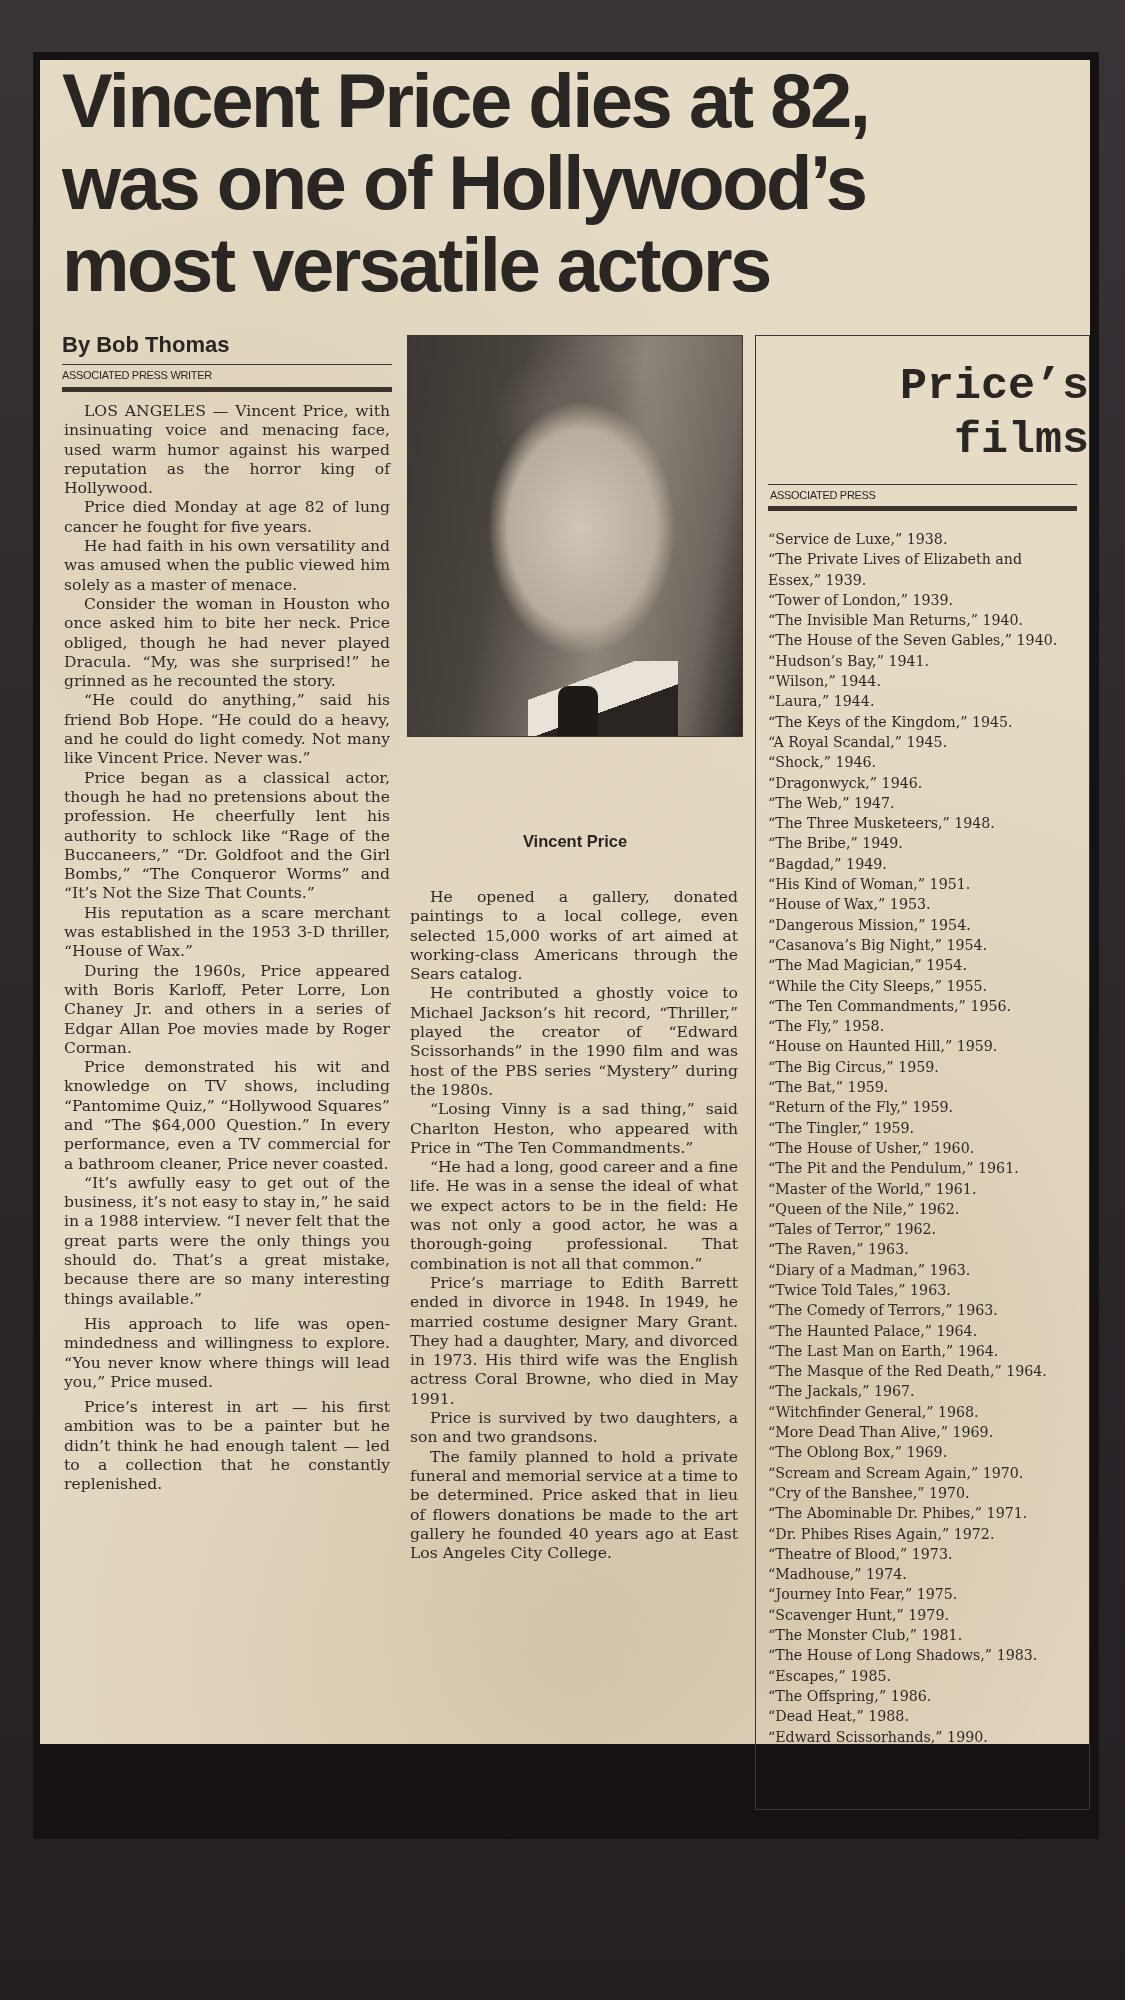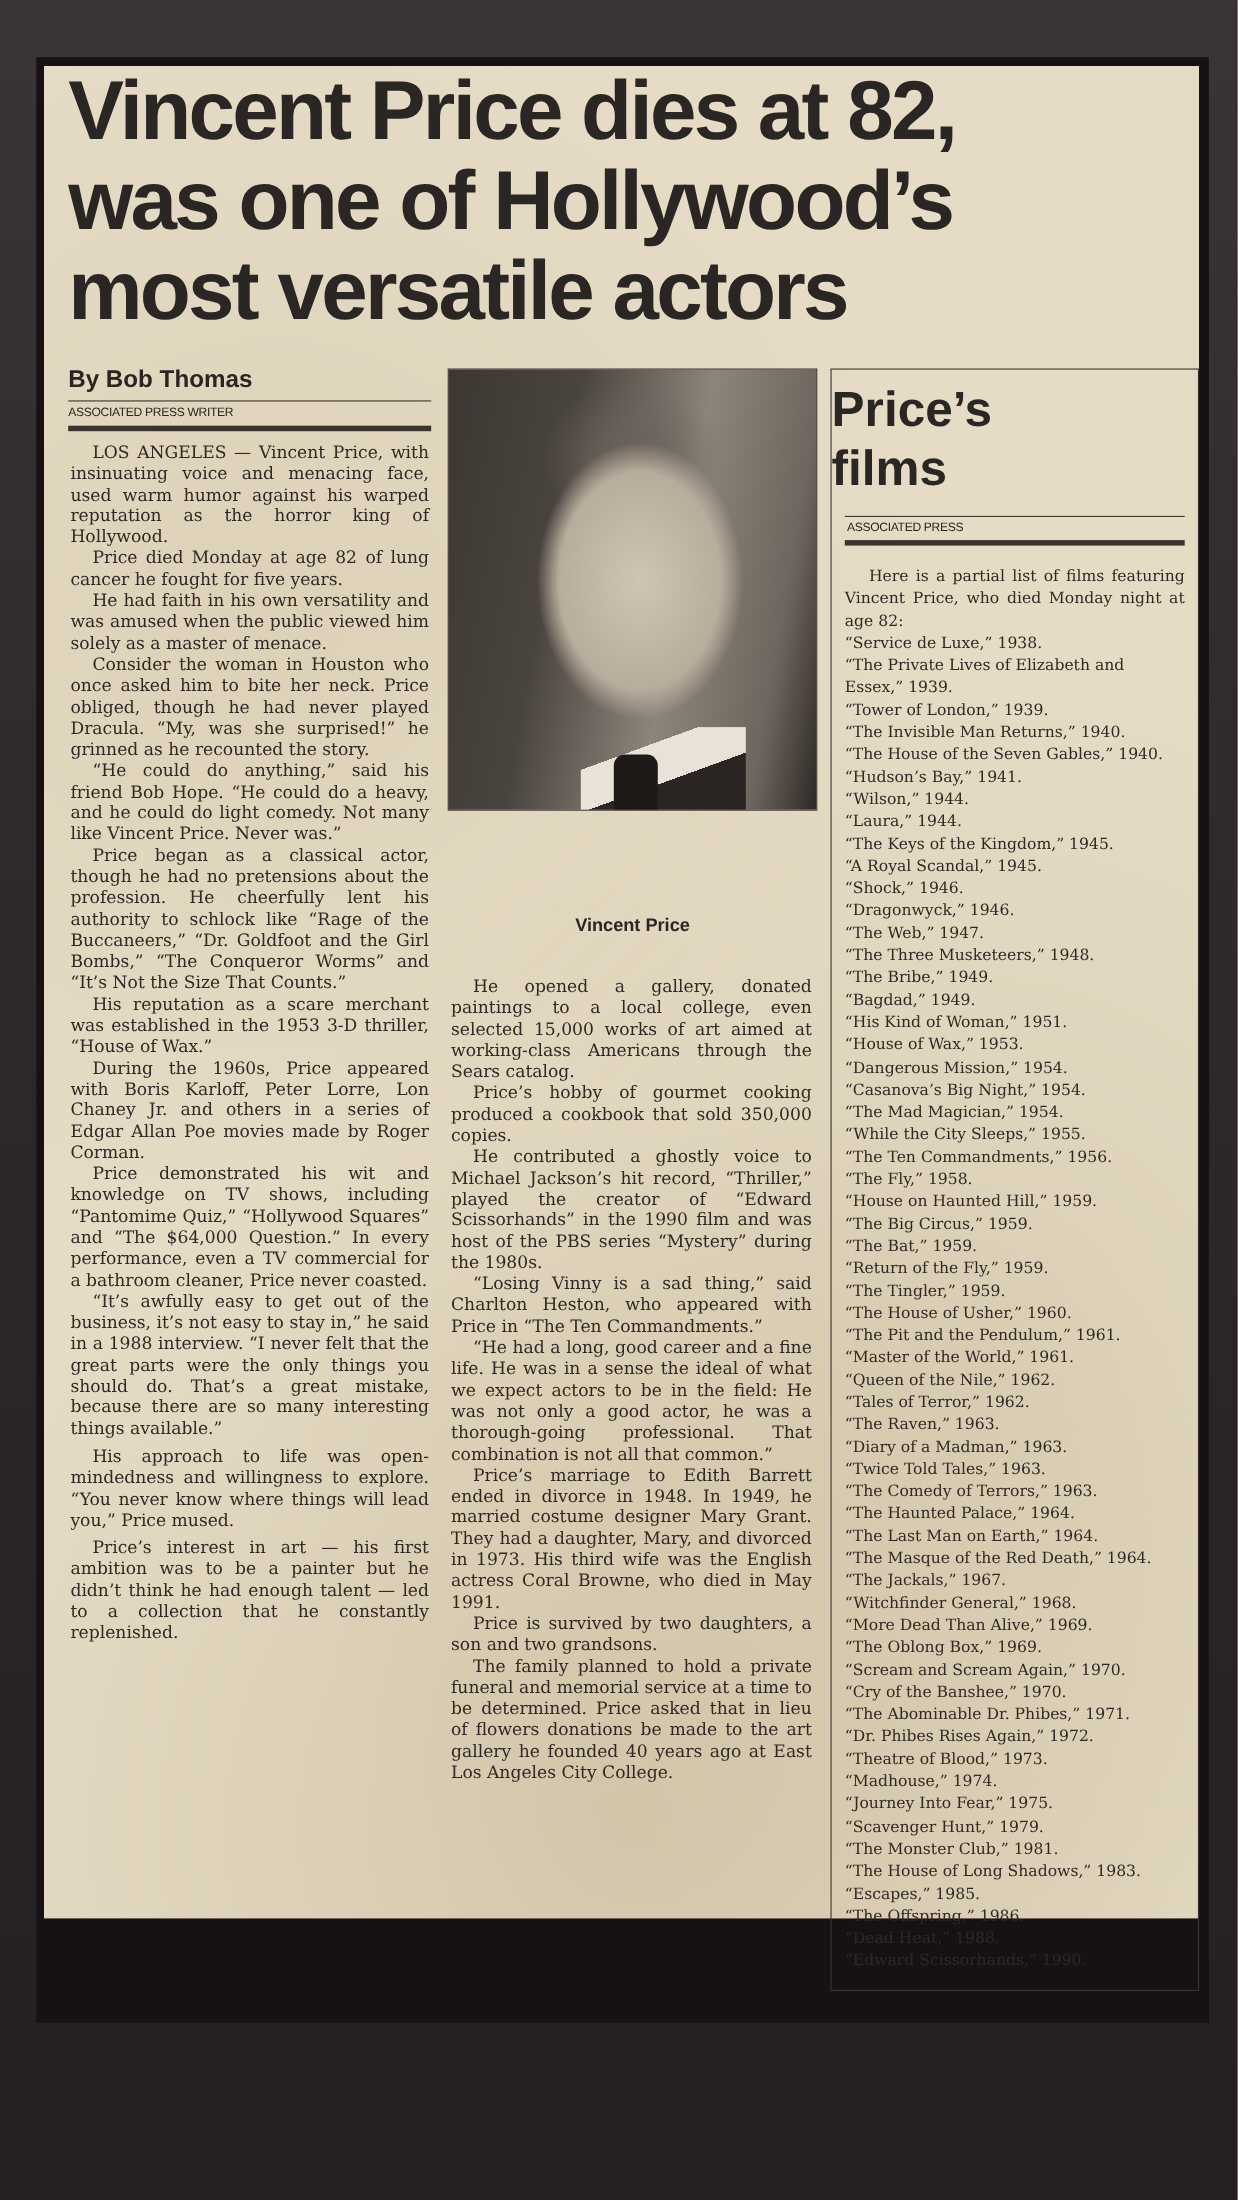--- a/index.html
+++ b/index.html
@@ -68,22 +68,22 @@
   .caption {
     position:absolute; left:367px; top:772px; width:336px; text-align:center;
     font-family:"Liberation Sans", sans-serif; font-weight:bold; font-size:16.5px;
   }
 
   .sidebar {
     position:absolute; left:715px; top:275px; width:335px; height:1475px;
     border:1.5px solid #3c3530; box-sizing:border-box;
   }
   .sidebar-title {
-    margin-top:9px; text-align:left;
-    font-family:Liberation Sans, sans-serif; font-weight:bold;
+    margin-top:24px; text-align:right;
+    font-family:Liberation Mono, monospace; font-weight:bold;
     font-size:45px; line-height:54px; color:#2a2624;
   }
   .sb-rule-thin { border-top:1.5px solid #3a332e; margin:16px 12px 0 12px; }
   .sb-role { font-family:"Liberation Sans", sans-serif; font-size:11px; margin:4px 12px 0 14px; letter-spacing:-0.3px; }
   .sb-rule-thick { border-top:5px solid #3a332e; margin:5px 12px 0 12px; }
   .sb-body { margin:18px 12px 0 12px; font-size:14.2px; line-height:20.3px; color:#2f2925; }
   .sb-intro { text-indent:22px; margin:0; text-align:justify; }
   .film { margin:0; padding-left:0; }
 </style>
 </head>
@@ -123,39 +123,37 @@
   </div>
 
   <div class="photo-box" title="Portrait photo of Vincent Price">
     <div class="photo-collar"></div>
     <div class="photo-tie"></div>
   </div>
   <div class="caption">Vincent Price</div>
 
   <div class="col col2">
     <p>He opened a gallery, donated paintings to a local college, even selected 15,000 works of art aimed at working-class Americans through the Sears catalog.</p>
-    <p>Price’s hobby of gourmet cooking produced a cookbook that sold 350,000 copies.</p>
     <p>He contributed a ghostly voice to Michael Jackson’s hit record, “Thriller,” played the creator of “Edward Scissorhands” in the 1990 film and was host of the PBS series “Mystery” during the 1980s.</p>
     <p>“Losing Vinny is a sad thing,” said Charlton Heston, who appeared with Price in “The Ten Commandments.”</p>
     <p>“He had a long, good career and a fine life. He was in a sense the ideal of what we expect actors to be in the field: He was not only a good actor, he was a thorough-going professional. That combination is not all that common.”</p>
     <p>Price’s marriage to Edith Barrett ended in divorce in 1948. In 1949, he married costume designer Mary Grant. They had a daughter, Mary, and divorced in 1973. His third wife was the English actress Coral Browne, who died in May 1991.</p>
     <p>Price is survived by two daughters, a son and two grandsons.</p>
     <p>The family planned to hold a private funeral and memorial service at a time to be determined. Price asked that in lieu of flowers donations be made to the art gallery he founded 40 years ago at East Los Angeles City College.</p>
   </div>
 
   <div class="sidebar">
     <div class="sidebar-title">
       <div>Price’s</div>
       <div>films</div>
     </div>
     <div class="sb-rule-thin"></div>
     <div class="sb-role">ASSOCIATED PRESS</div>
     <div class="sb-rule-thick"></div>
     <div class="sb-body">
-      <p class="sb-intro">Here is a partial list of films featuring Vincent Price, who died Monday night at age 82:</p>
       <div id="film-list">
           <div class="film">“Service de Luxe,” 1938.</div>
           <div class="film">“The Private Lives of Elizabeth and Essex,” 1939.</div>
           <div class="film">“Tower of London,” 1939.</div>
           <div class="film">“The Invisible Man Returns,” 1940.</div>
           <div class="film">“The House of the Seven Gables,” 1940.</div>
           <div class="film">“Hudson’s Bay,” 1941.</div>
           <div class="film">“Wilson,” 1944.</div>
           <div class="film">“Laura,” 1944.</div>
           <div class="film">“The Keys of the Kingdom,” 1945.</div>

